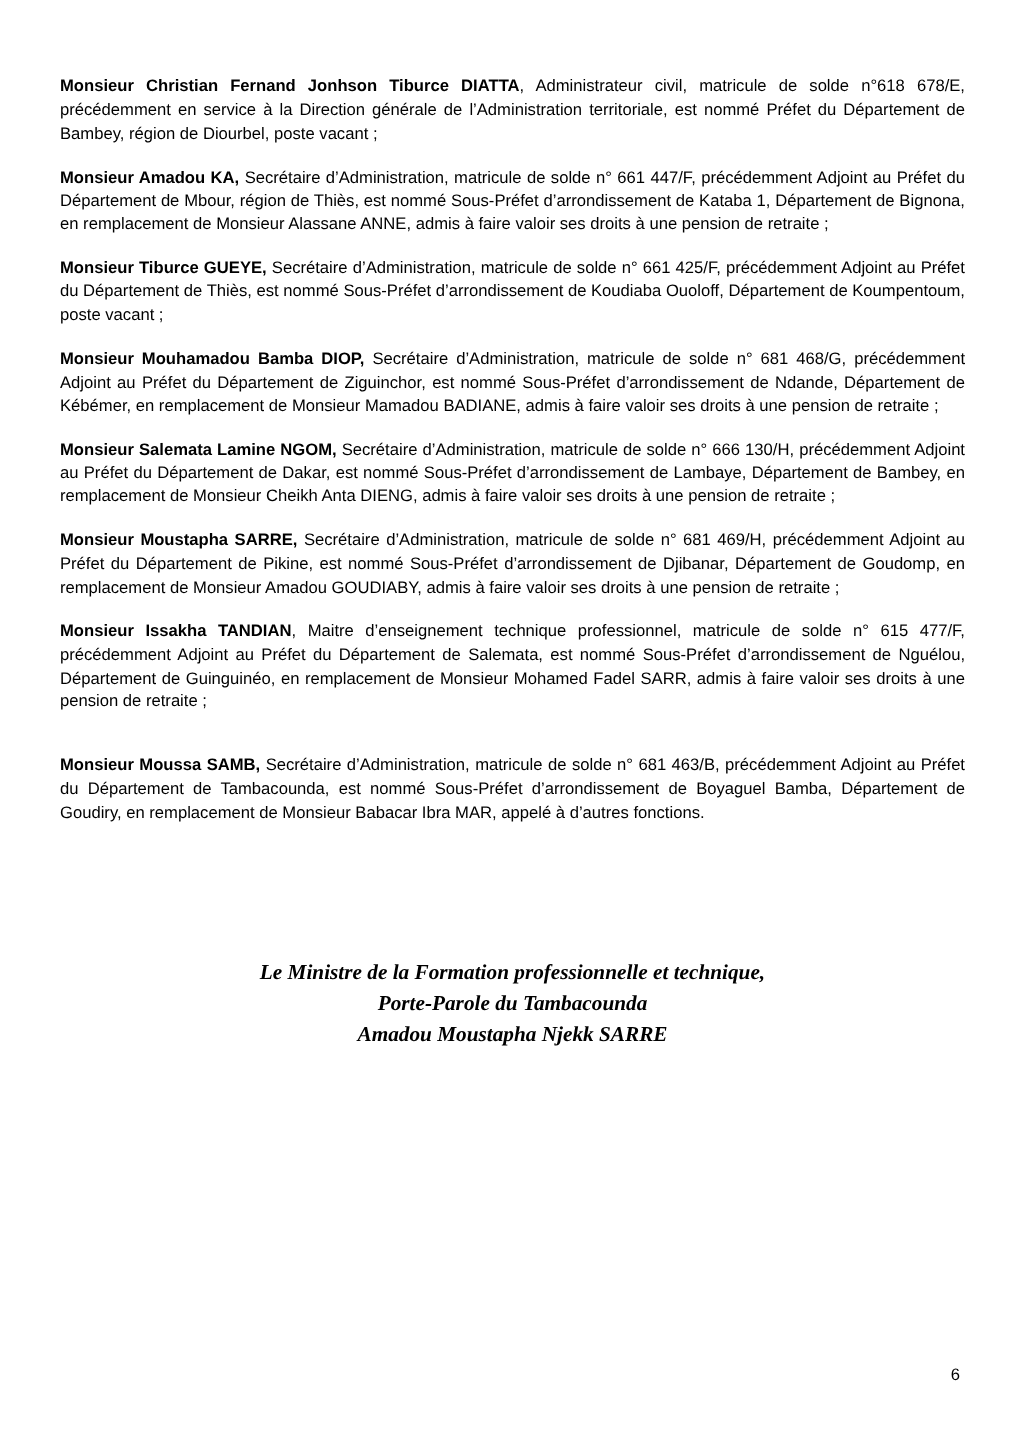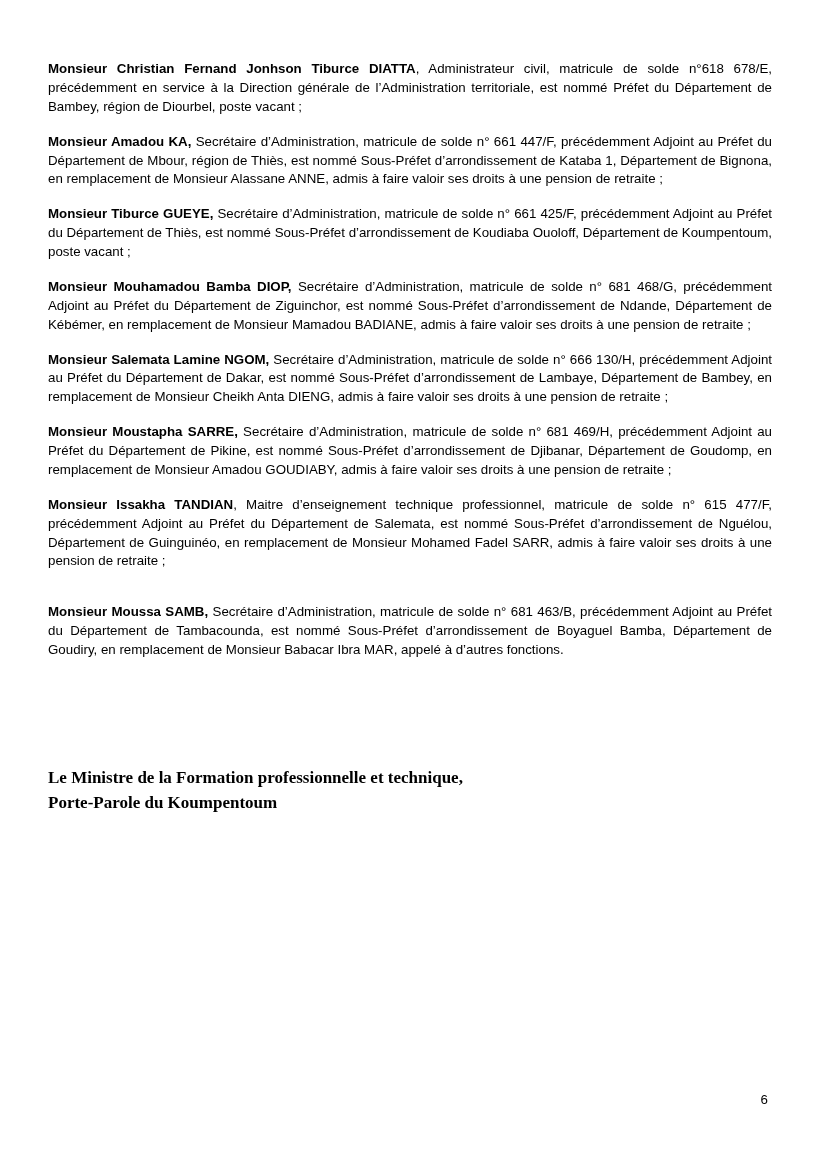--- a/index.html
+++ b/index.html
@@ -40,24 +40,26 @@
     margin-top: 32px;
   }
   .nm {
     font-weight: bold;
   }
   .signature {
     position: absolute;
     left: 48px;
     top: 765px;
     width: 724px;
+    text-align: center;
     font-family: "Liberation Serif", serif;
     font-weight: bold;
     font-size: 17px;
     line-height: 1.48;
+    font-style: italic;
   }
   .sig-line {
     display: block;
   }
   .page-number {
     position: absolute;
     right: 52px;
     top: 1092px;
     font-size: 13.3px;
     text-align: right;
@@ -83,18 +85,19 @@
     <p class="para"><span class="nm">Monsieur Moustapha SARRE,</span><span> Secrétaire d’Administration, matricule de solde n° 681 469/H, précédemment Adjoint au Préfet du Département de Pikine, est nommé Sous-Préfet d’arrondissement de Djibanar, Département de Goudomp, en remplacement de Monsieur Amadou GOUDIABY, admis à faire valoir ses droits à une pension de retraite ;</span></p>
 
     <p class="para"><span class="nm">Monsieur Issakha TANDIAN</span><span>, Maitre d’enseignement technique professionnel, matricule de solde n° 615 477/F, précédemment Adjoint au Préfet du Département de Salemata, est nommé Sous-Préfet d’arrondissement de Nguélou, Département de Guinguinéo, en remplacement de Monsieur Mohamed Fadel SARR, admis à faire valoir ses droits à une pension de retraite ;</span></p>
 
     <p class="para"><span class="nm">Monsieur      Moussa      SAMB,</span><span>      Secrétaire      d’Administration,      matricule      de      solde n° 681 463/B, précédemment Adjoint au Préfet du Département de Tambacounda, est nommé Sous-Préfet d’arrondissement de Boyaguel Bamba, Département de Goudiry, en remplacement de Monsieur Babacar Ibra MAR, appelé à d’autres fonctions.</span></p>
 
   </div>
 
   <div class="signature">
     <span class="sig-line">Le Ministre de la Formation professionnelle et technique,</span>
-    <span class="sig-line">Porte-Parole du Koumpentoum</span>
+    <span class="sig-line">Porte-Parole du Tambacounda</span>
+    <span class="sig-line">Amadou Moustapha Njekk SARRE</span>
   </div>
 
   <div class="page-number">6</div>
 
 </div>
 
 </body></html>

